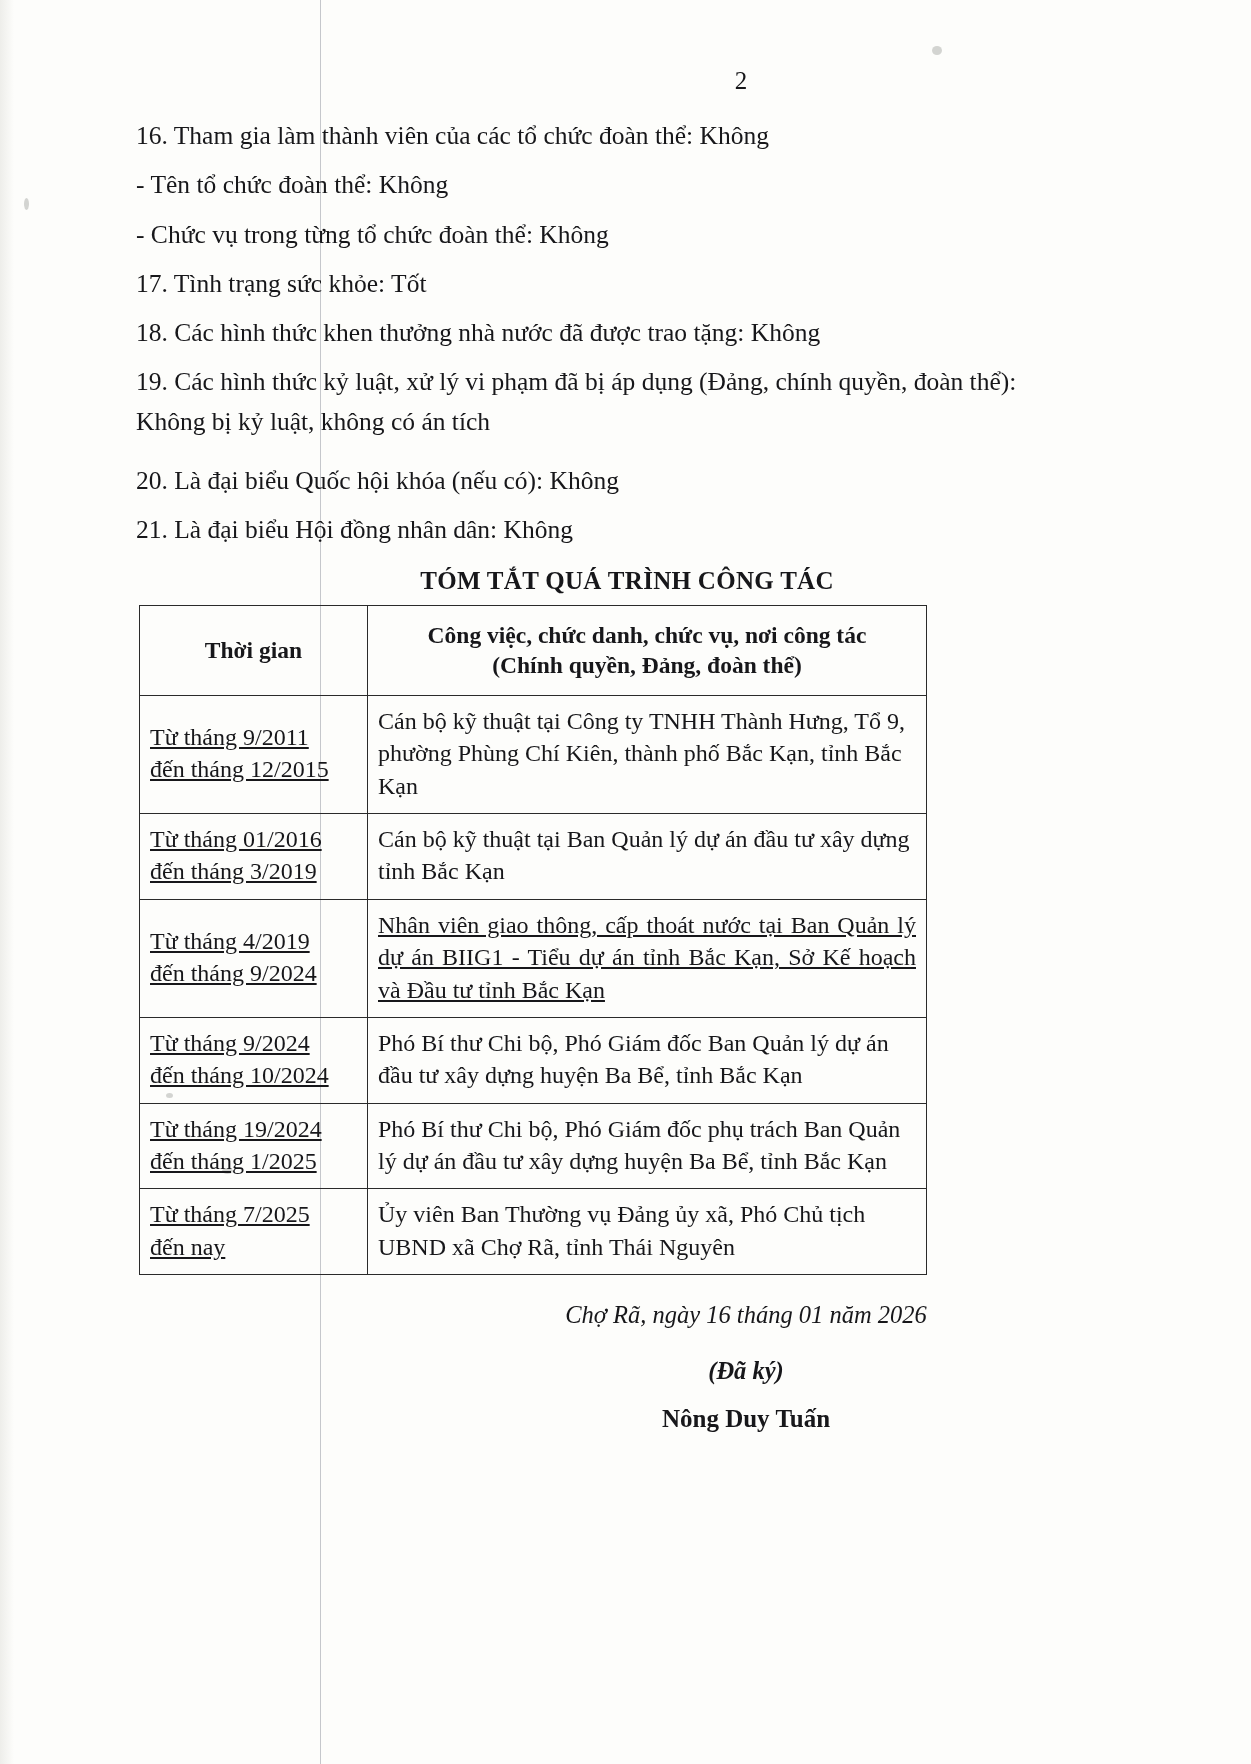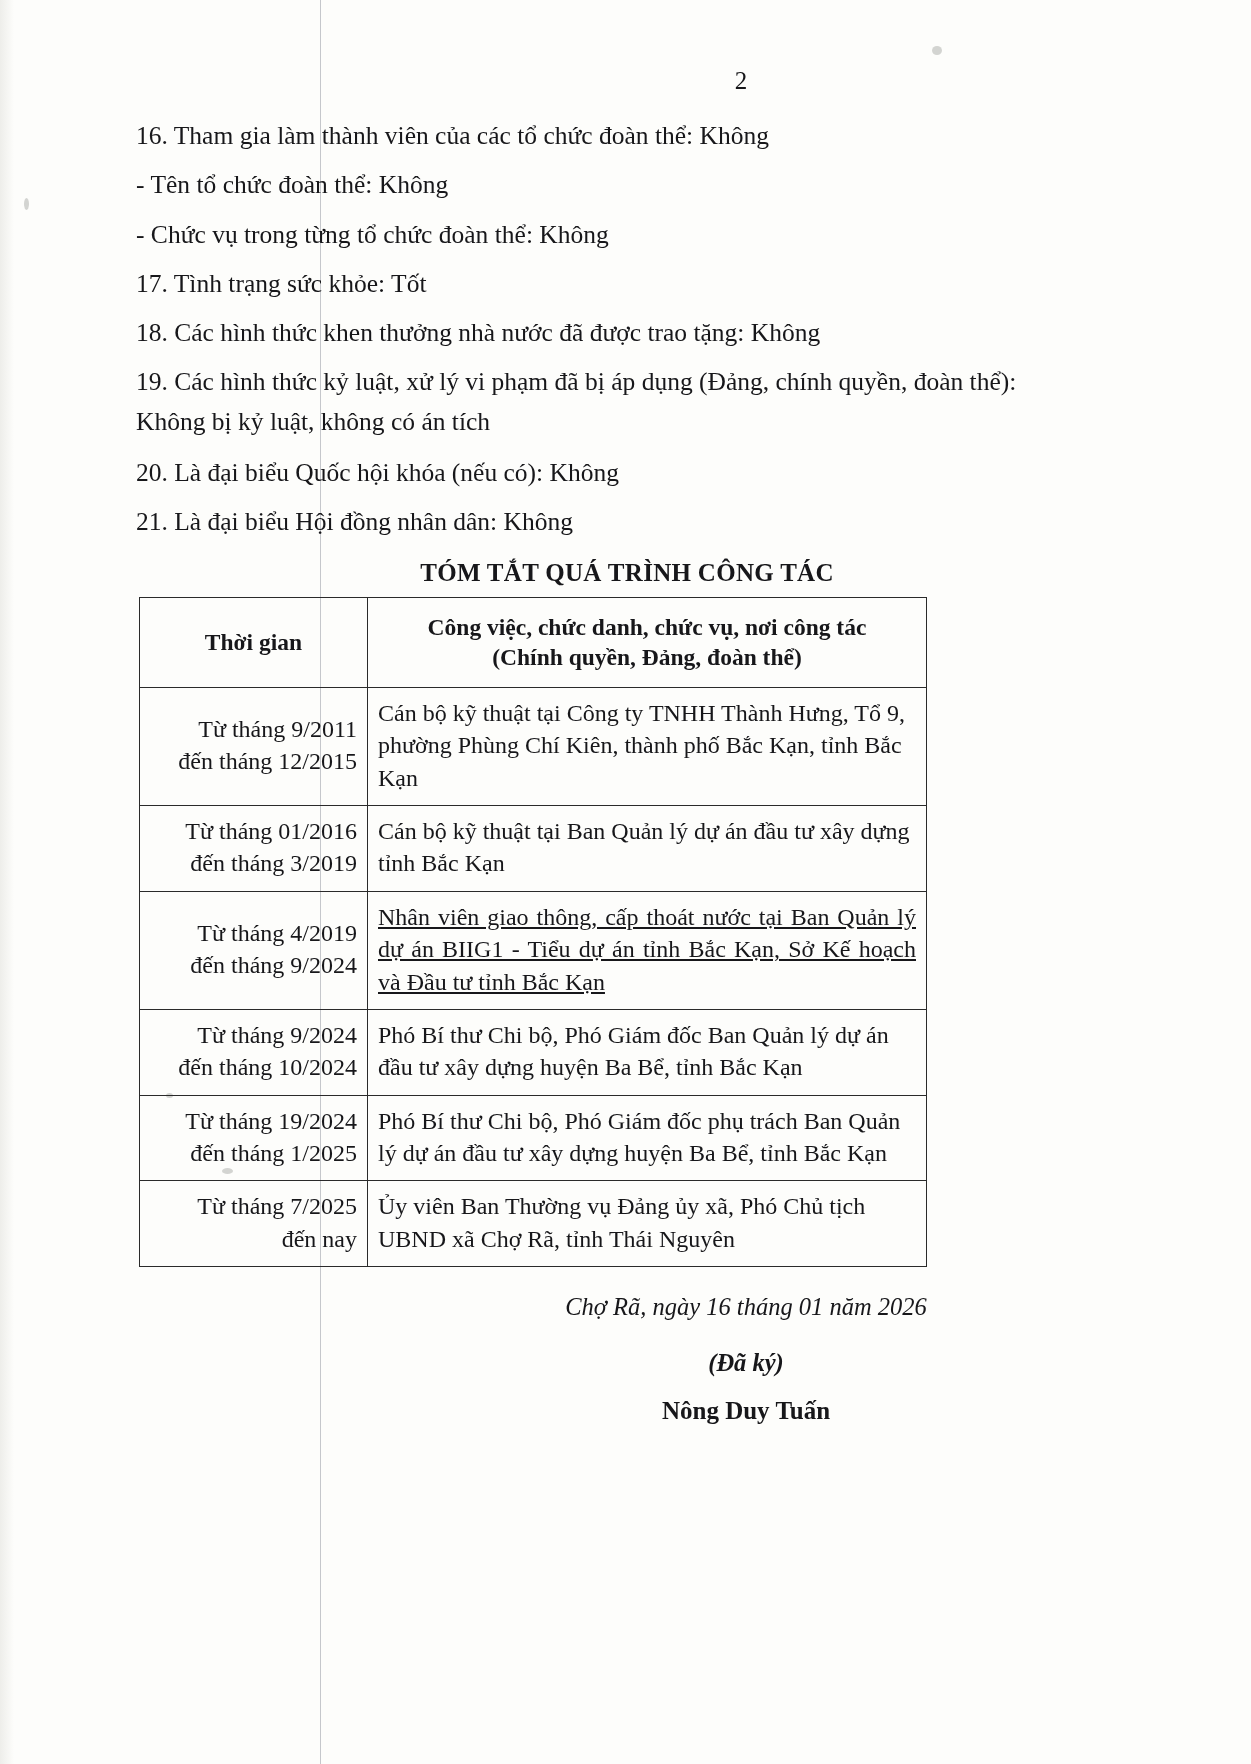--- a/index.html
+++ b/index.html
@@ -68,21 +68,21 @@
     white-space: nowrap;
   }
   .body-line.wrap {
     white-space: normal;
     text-align: justify;
     width: 900px;
     margin-bottom: 4px;
   }
   .body-line.cont {
     margin-top: -6px;
-    margin-bottom: 10px;
+    margin-bottom: 18px;
     font-family: Liberation Serif, serif;
   }
 
   .table-title {
     text-align: center;
     font-weight: bold;
     font-size: 25px;
     letter-spacing: 0.3px;
     margin: 16px 0 10px 82px;
   }
@@ -103,22 +103,23 @@
   table.career th {
     font-weight: bold;
     text-align: center;
     font-size: 23.5px;
     line-height: 1.3;
     padding: 14px 8px;
   }
   col.c-time { width: 228px; }
   col.c-desc { width: auto; }
   td.time-cell {
-    text-align: right;
+    text-align: left;
     white-space: nowrap;
+    text-decoration: underline;
   }
   td.desc-cell {
     text-align: left;
   }
   td.desc-cell.justify {
     text-align: justify;
     text-decoration: underline;
   }
 
   .signature {

